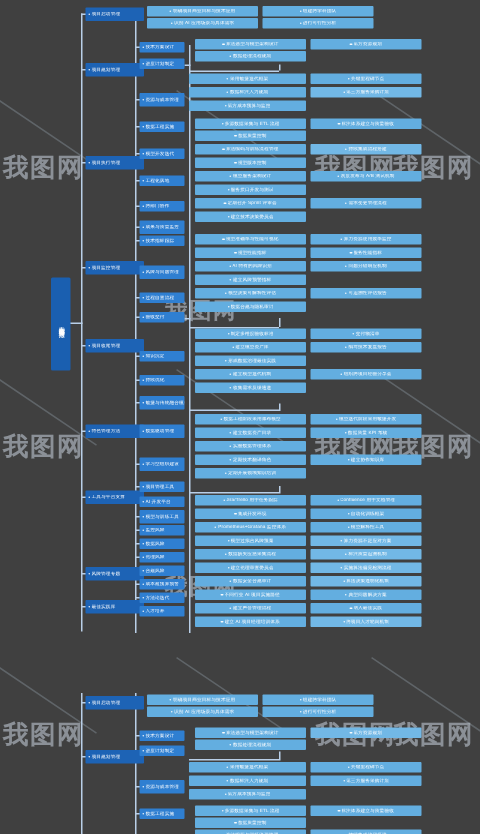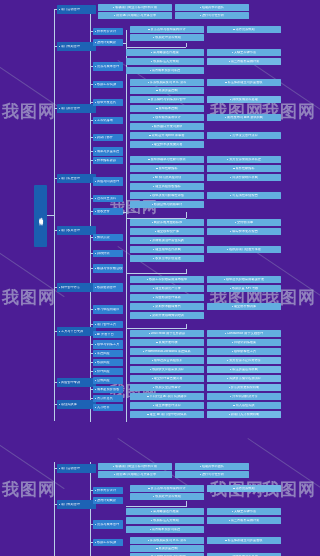--- a/index.html
+++ b/index.html
@@ -1,21 +1,21 @@
 <!DOCTYPE html>
 <html lang="zh"><head>
 <meta charset="utf-8">
 <title>AI Project Management Mindmap</title>
 <style>
   html,body{margin:0;padding:0;background:#ffffff;}
   body{
     width:320px;height:556px;overflow:hidden;position:relative;
     font-family:"Liberation Sans","DejaVu Sans",sans-serif;
   }
-  #canvas{position:absolute;left:0;top:0;width:320px;height:556px;overflow:hidden;background:#4c1d95;}
+  #canvas{position:absolute;left:0;top:0;width:320px;height:556px;overflow:hidden;background:#404040;}
 
   
   .wire{position:absolute;background:#b9cfe8;}
   .wire.v{width:1px;}
   .wire.h{height:1px;}
 
   
   .node{
     position:absolute;box-sizing:border-box;
     display:flex;align-items:center;

